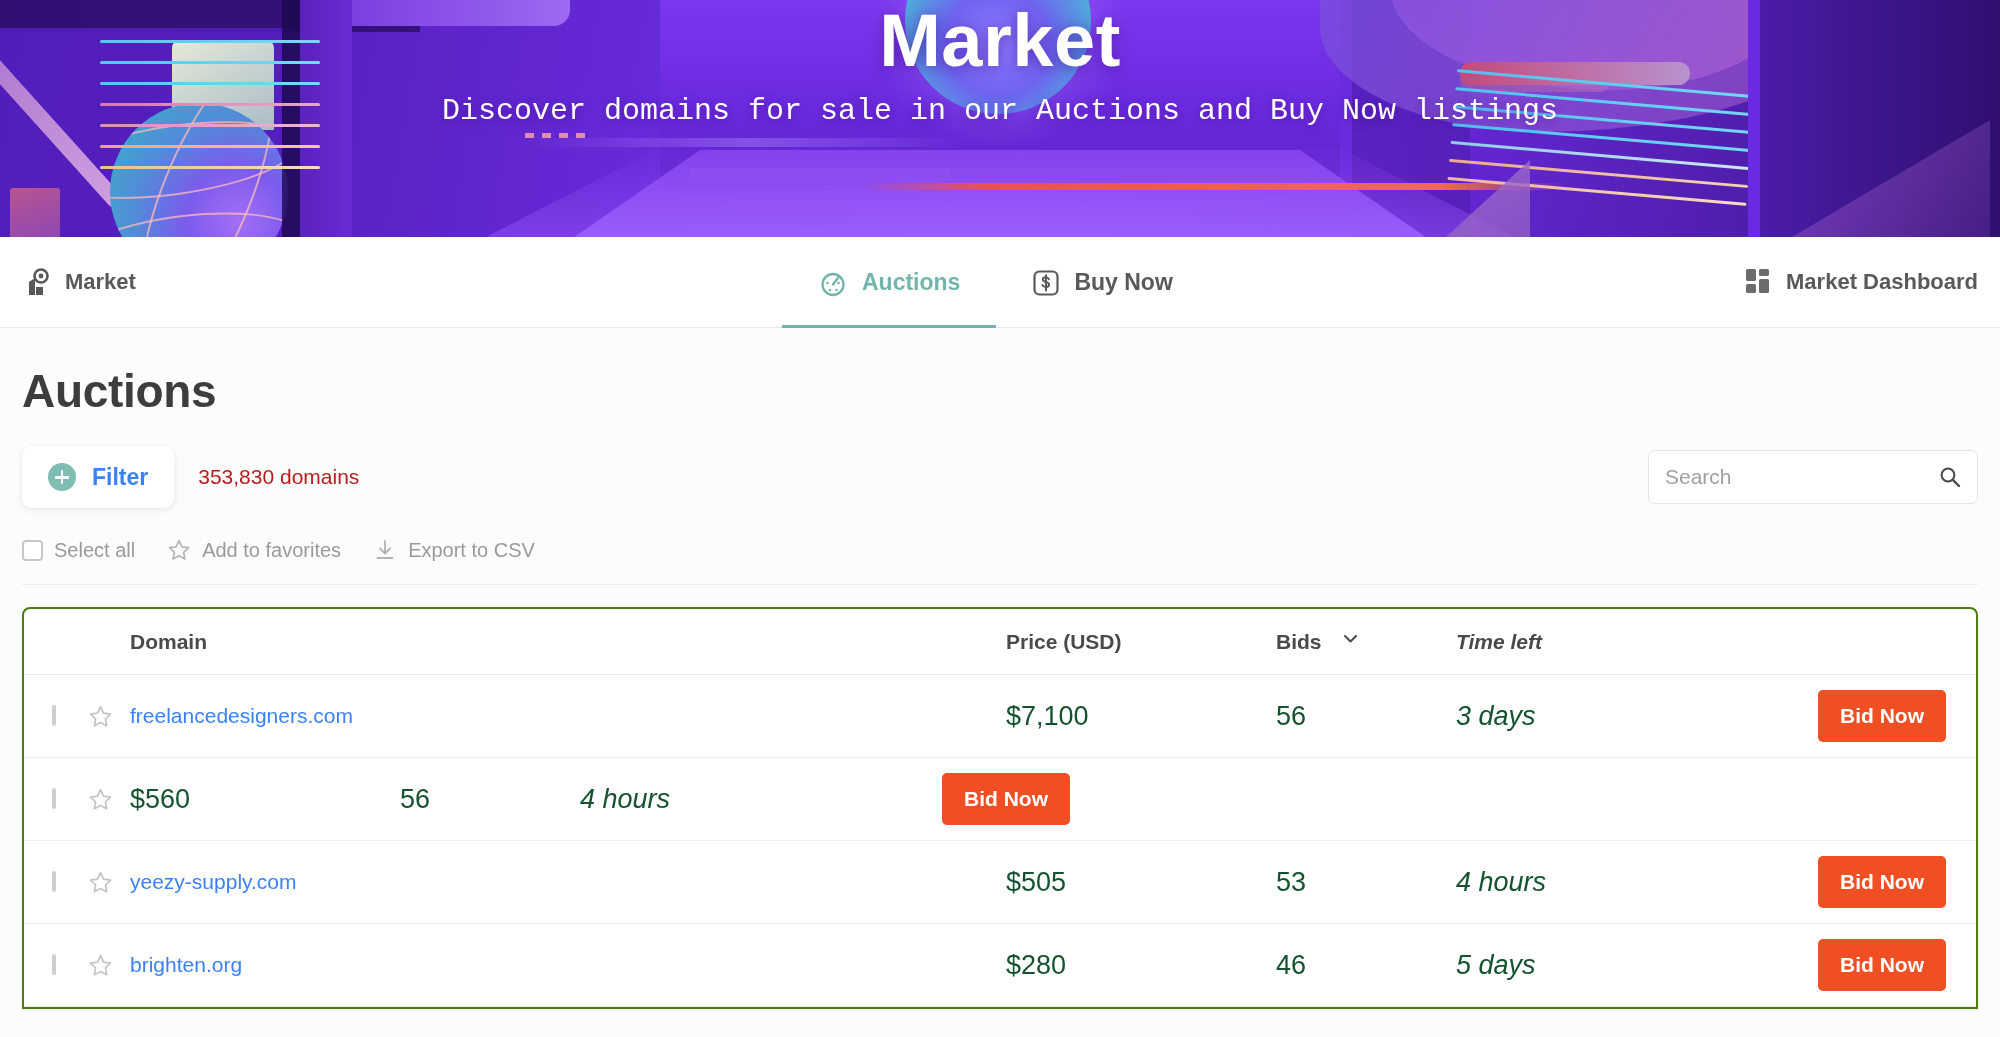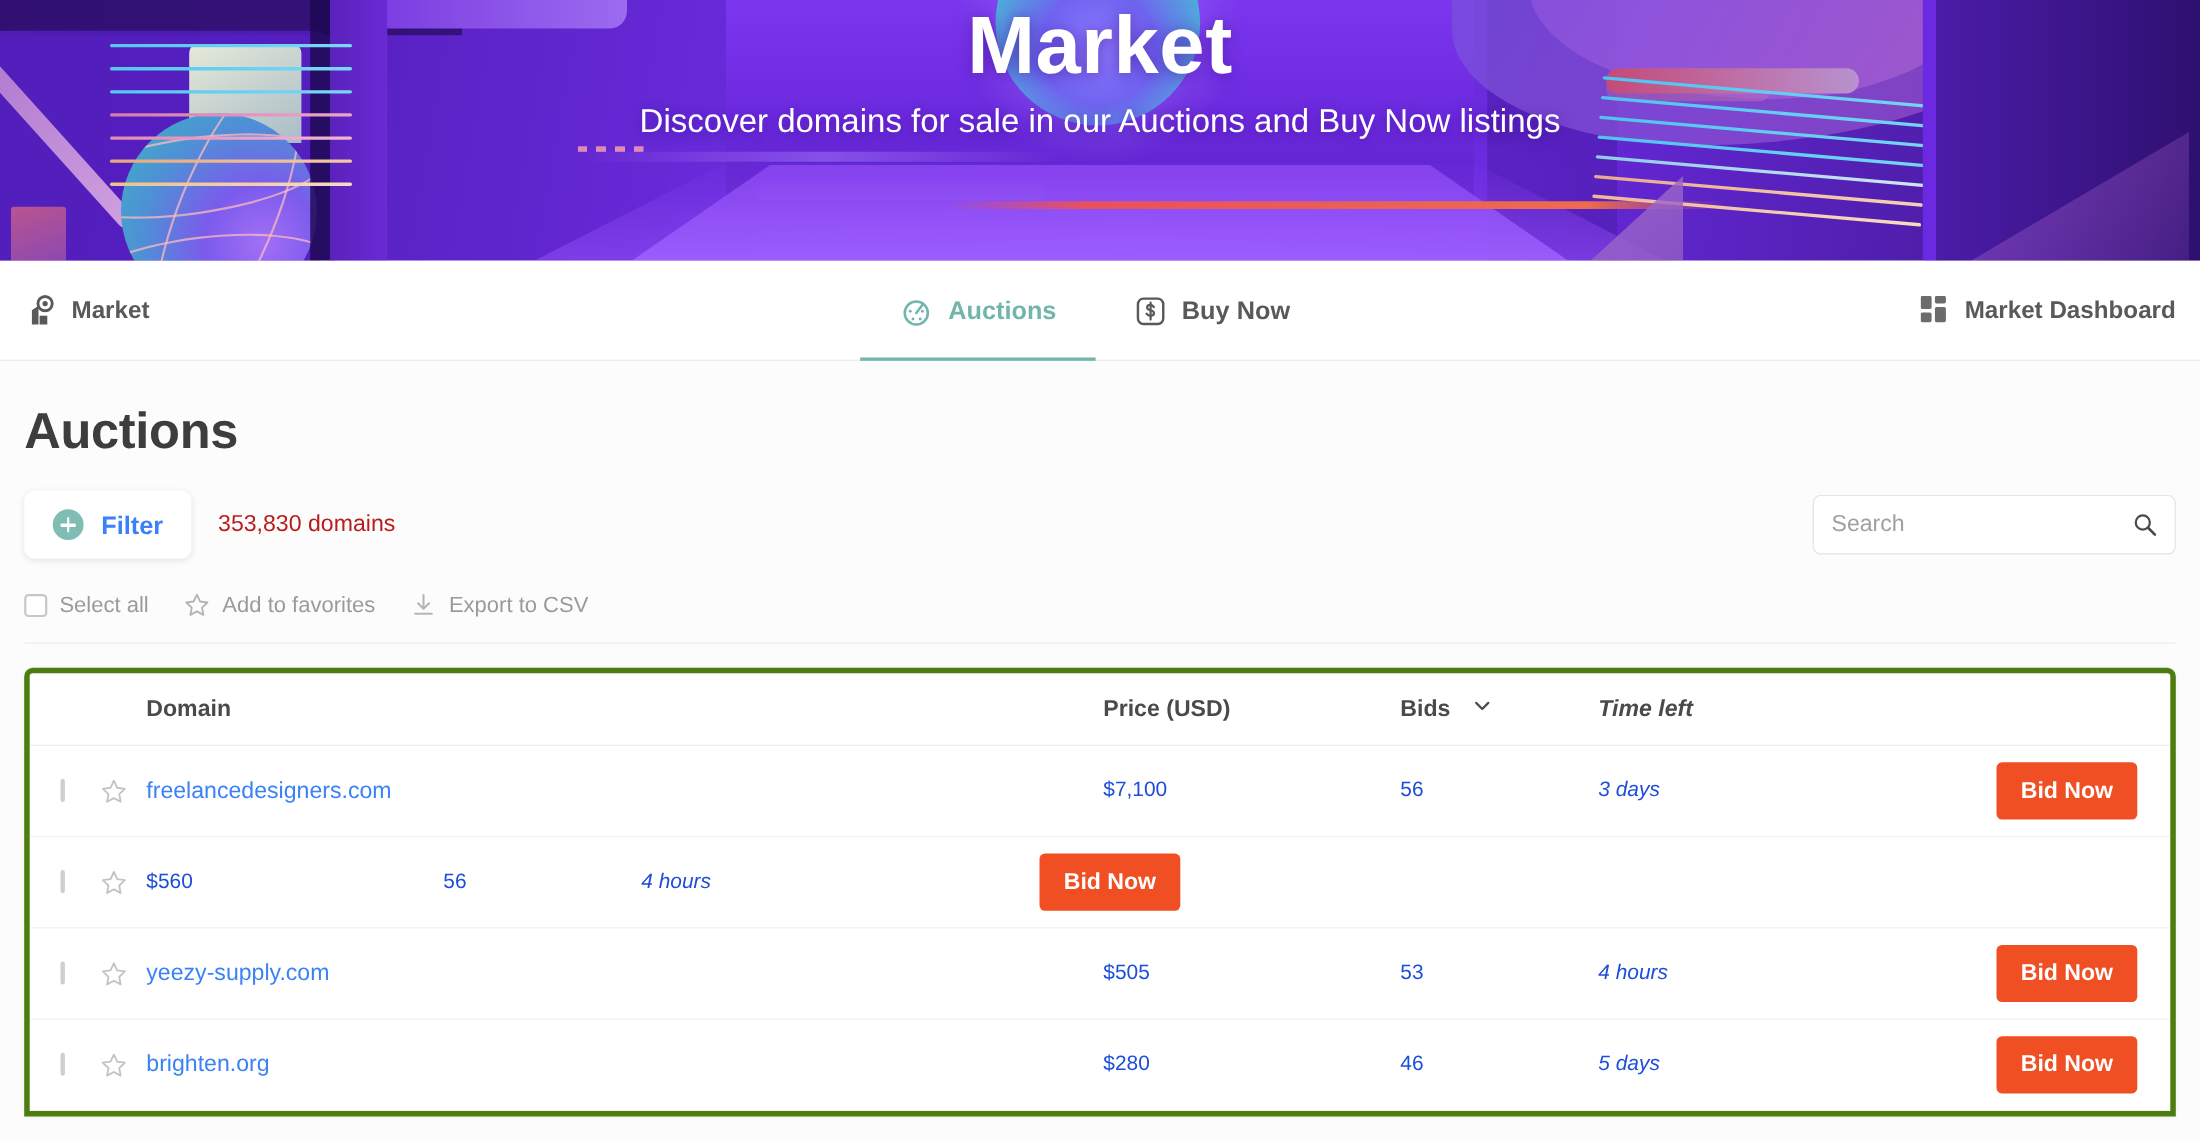--- a/index.html
+++ b/index.html
@@ -195,20 +195,21 @@
   }
   .hero-title {
     font-size: 74px; font-weight: 700; color: #ffffff;
     letter-spacing: .5px; line-height: 1.05;
     text-shadow: 0 2px 14px rgba(60,10,140,.55);
   }
   .hero-sub {
     margin-top: 14px;
     font-size: 30px; color: #ffffff; font-weight: 400;
     text-shadow: 0 2px 10px rgba(60,10,140,.5);
+    font-family: Liberation Mono, monospace;
   }
 
   
   .navbar {
     position: relative;
     height: 91px; width: 2000px;
     background: #fff;
     border-bottom: 1px solid #e8e8e8;
     display: flex; align-items: center;
   }
@@ -299,21 +300,21 @@
   }
   .cb {
     width: 21px; height: 21px; border: 2px solid #c7c7c7;
     border-radius: 4px; flex: none; background: #fff;
   }
 
   
   .table-card {
     margin-top: 22px;
     background: #fff;
-    border: 5px solid #4d7c0f;
+    border: 2px solid #4d7c0f;
     border-radius: 8px 8px 0 0;
     box-shadow: 0 1px 4px rgba(0,0,0,.05);
     overflow: hidden;
   }
   .trow {
     display: flex; align-items: center;
     height: 83px;
     border-bottom: 1px solid #eeeeee;
     padding-left: 28px; padding-right: 30px;
   }
@@ -328,21 +329,21 @@
 
   .th { font-size: 21px; font-weight: 700; color: #4a4a4a; }
   .row-cb {
     width: 21px; height: 21px; border: 2px solid #cfcfcf;
     border-radius: 5px; background: #fff; cursor: pointer;
   }
   .domain-link {
     font-size: 21px; font-weight: 400; color: #3b82f6;
     text-decoration: none; cursor: pointer; text-align: right;
   }
-  .cell-txt { font-size: 19px; color: #1d4ed8; }
+  .cell-txt { font-size: 27px; color: #14532d; }
   .bid-btn {
     background: #f04e23; color: #fff;
     font-family: "Liberation Sans", sans-serif;
     font-size: 21px; font-weight: 700;
     border: none; border-radius: 5px;
     padding: 0 22px; height: 52px;
     cursor: pointer; white-space: nowrap;
   }
   svg { display: block; }
 </style>

